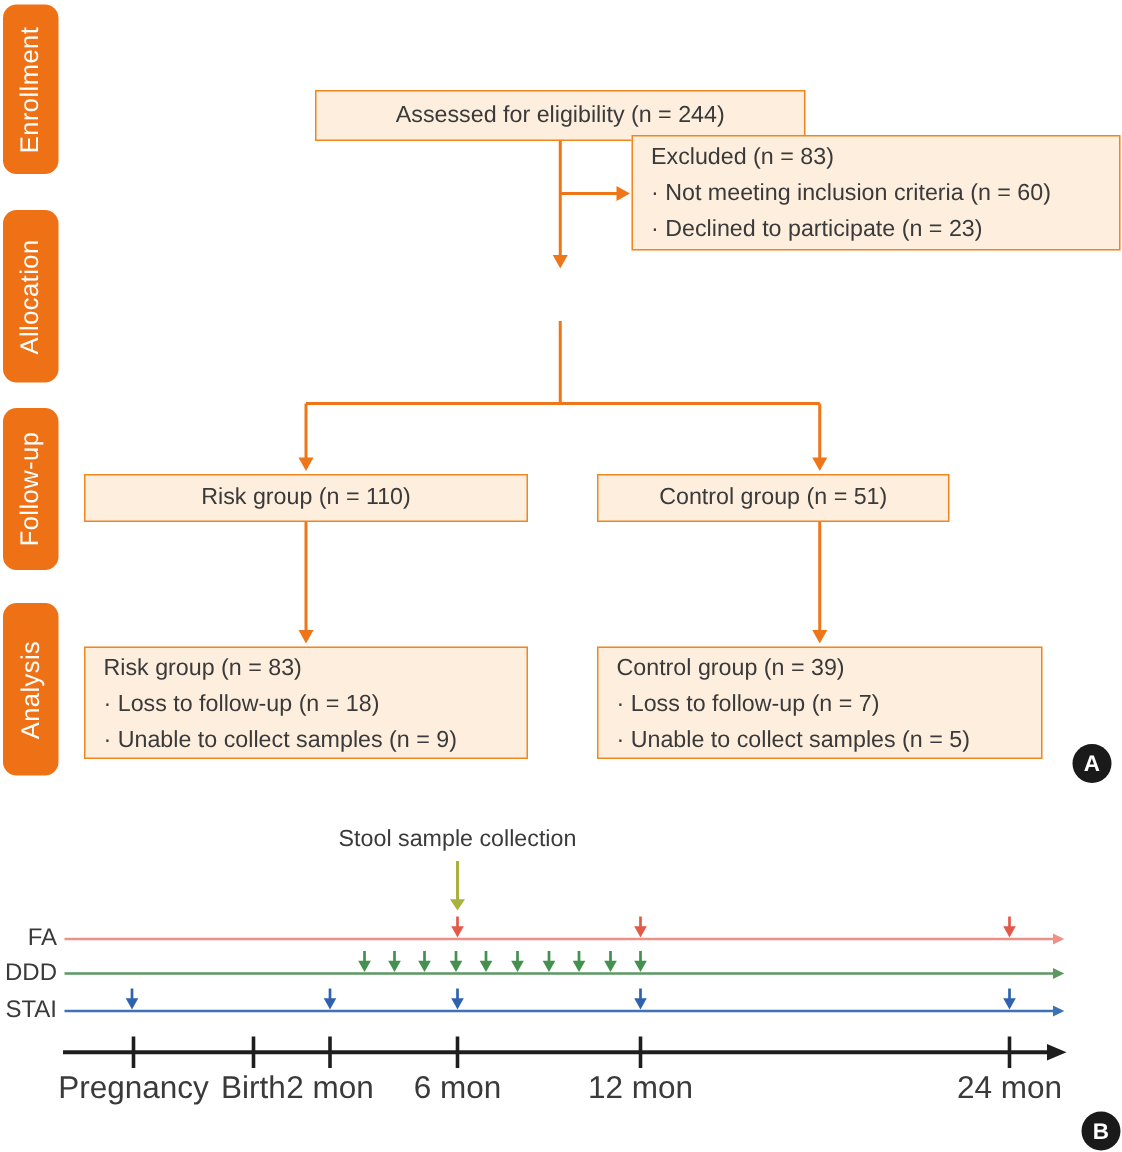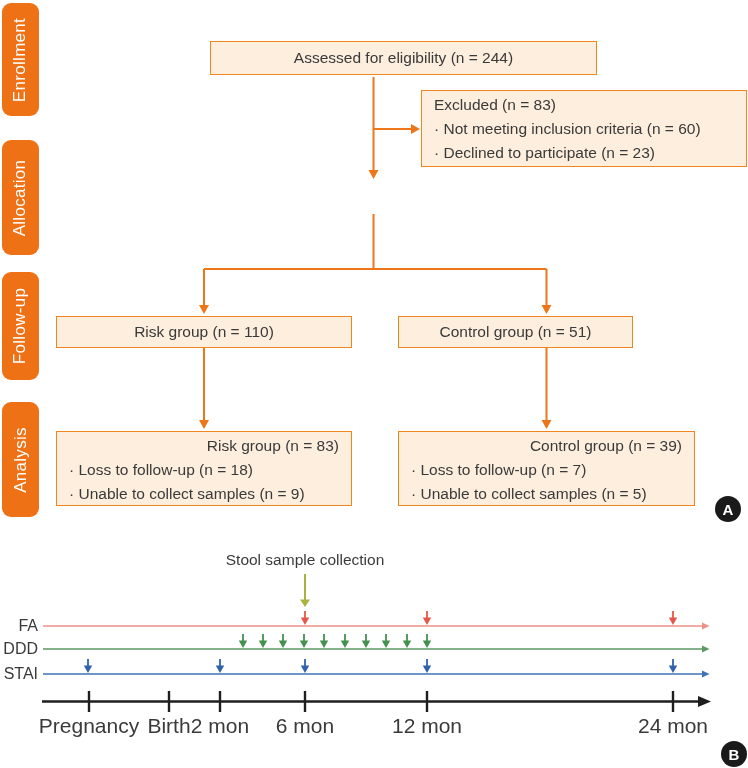--- a/index.html
+++ b/index.html
@@ -16,21 +16,21 @@
     transform:rotate(-90deg);white-space:nowrap;color:#fff;font-size:17px;letter-spacing:.3px;
   }
   
   .fbox{
     position:absolute;background:var(--boxfill,#fdeedd);
     border:1.5px solid var(--boxborder,#f0861f);box-sizing:border-box;
     font-size:15.5px;color:var(--text,#3a3a3a);
   }
   .fbox.center{display:flex;align-items:center;justify-content:center;text-align:center;}
   .fbox.multi{padding:2px 0 0 12px;line-height:24px;}
-  .fbox.multi .t-center{text-align:right;padding-right:12px;}
+  .fbox.multi .t-center{text-align:left;padding-right:12px;}
   .fbox.multi .t-left{text-align:left;}
   svg.overlay{position:absolute;left:0;top:0;}
   
   .tl-title{position:absolute;left:155px;top:551px;width:300px;text-align:center;font-size:15.5px;}
   .row-label{position:absolute;left:0;width:38px;text-align:right;font-size:16px;line-height:20px;}
   .tick-label{position:absolute;top:714px;width:120px;text-align:center;font-size:21px;}
   
   .badge{
     position:absolute;width:26px;height:26px;border-radius:50%;background:#1a1a1a;
     color:#fff;font-weight:bold;font-size:15px;display:flex;align-items:center;justify-content:center;
@@ -68,21 +68,21 @@
     <g fill="#ee7518" stroke="none">
       <polygon points="368.5,170 378.5,170 373.5,179"></polygon>
       <polygon points="411,124 411,134 420,129"></polygon>
       <polygon points="199,305 209,305 204,314"></polygon>
       <polygon points="541.5,305 551.5,305 546.5,314"></polygon>
       <polygon points="199,420 209,420 204,429"></polygon>
       <polygon points="541.5,420 551.5,420 546.5,429"></polygon>
     </g>
   </svg>
 
-  <div class="fbox center" style="left:210px;top:41px;width:387px;height:34px">Assessed for eligibility (n = 244)</div>
+  <div class="fbox center" style="left:210px;top:60px;width:327px;height:34px">Assessed for eligibility (n = 244)</div>
 
   <div class="fbox multi" style="left:421px;top:90px;width:326px;height:77px">
     <div class="t-left">Excluded (n = 83)</div>
     <div class="t-left">· Not meeting inclusion criteria (n = 60)</div>
     <div class="t-left">· Declined to participate (n = 23)</div>
   </div>
 
 
   <div class="fbox center" style="left:56px;top:316px;width:296px;height:32px">Risk group (n = 110)</div>
 

